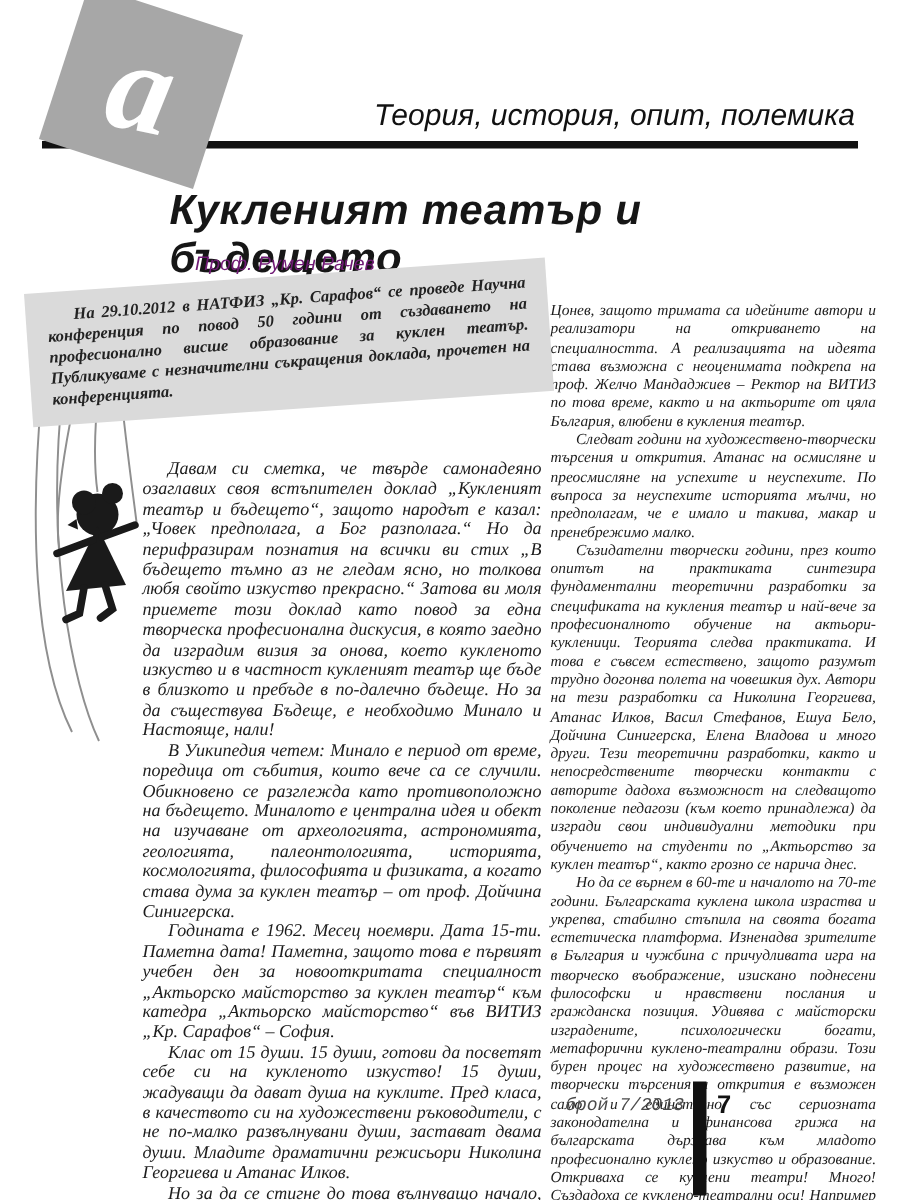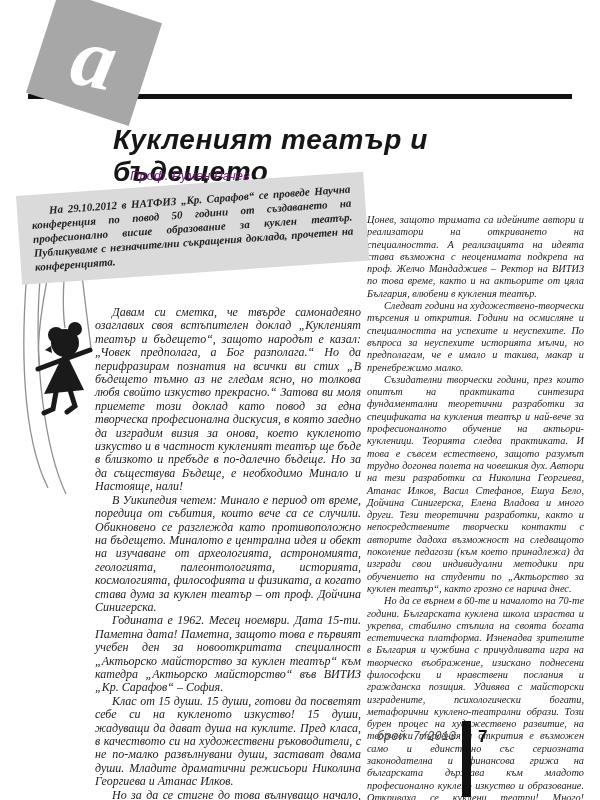--- a/index.html
+++ b/index.html
@@ -29,21 +29,21 @@
             padding:9px 14px 10px 14px;box-sizing:border-box;z-index:3;}
   .lead-text{font-style:italic;font-weight:bold;font-size:11px;line-height:14px;
              text-align:justify;text-indent:18px;color:#222;}
 
   
   .marionette{position:absolute;left:18px;top:256px;z-index:2;}
 
   
   .col{position:absolute;font-style:italic;text-align:justify;color:#1c1c1c;}
   .col p{margin:0;text-indent:17px;}
-  .col p.no-indent{text-indent:0;margin-top:12px;}
+  .col p.no-indent{text-indent:0;}
   .col-left{left:95px;top:272px;width:266px;font-size:12px;line-height:13.4px;margin-top:34px;}
   .col-right{left:367px;top:202px;width:217px;font-size:10.3px;line-height:12.3px;}
 
   
   .footer-issue{position:absolute;left:330px;top:730px;width:126px;text-align:right;
                 font-family:Liberation Mono, monospace;font-style:italic;
                 font-size:12px;color:#4a4a4a;}
   .footer-bar{position:absolute;left:462px;top:721px;width:9px;height:76px;background:#111;}
   .footer-page{position:absolute;left:478px;top:727px;
                font-family:"Liberation Sans",sans-serif;font-weight:bold;
@@ -51,20 +51,21 @@
 </style>
 </head>
 <body>
 
 <div class="page">
 
   <div class="header-rule"></div>
   <div class="logo-square">
     <span class="logo-letter">a</span>
   </div>
+  <div class="section-title">Теория, история, опит, полемика</div>
 
   <h1 class="article-title" style="margin:0;font-weight:bold;">Кукленият театър и бъдещето</h1>
   <div class="article-author">Проф. Румен Рачев</div>
 
   <div class="lead-box">
     <div class="lead-text">На 29.10.2012 в НАТФИЗ „Кр. Сарафов“ се проведе Научна конференция по повод 50 години от създаването на професионално висше образование за куклен театър. Публикуваме с незначителни съкращения доклада, прочетен на конференцията.</div>
   </div>
 
   <svg class="marionette" width="92" height="300" viewBox="0 0 92 300">
     <g stroke="#8f8f8f" stroke-width="1.3" fill="none">
@@ -91,21 +92,21 @@
     <p>Давам си сметка, че твърде самонадеяно озаглавих своя встъпителен доклад „Кукленият театър и бъдещето“, защото народът е казал: „Човек предполага, а Бог разполага.“ Но да перифразирам познатия на всички ви стих „В бъдещето тъмно аз не гледам ясно, но толкова любя свойто изкуство прекрасно.“ Затова ви моля приемете този доклад като повод за една творческа професионална дискусия, в която заедно да изградим визия за онова, което кукленото изкуство и в частност кукленият театър ще бъде в близкото и пребъде в по-далечно бъдеще. Но за да съществува Бъдеще, е необходимо Минало и Настояще, нали!</p>
     <p>В Уикипедия четем: Минало е период от време, поредица от събития, които вече са се случили. Обикновено се разглежда като противоположно на бъдещето. Миналото е централна идея и обект на изучаване от археологията, астрономията, геологията, палеонтологията, историята, космологията, философията и физиката, а когато става дума за куклен театър – от проф. Дойчина Синигерска.</p>
     <p>Годината е 1962. Месец ноември. Дата 15-ти. Паметна дата! Паметна, защото това е първият учебен ден за новооткритата специалност „Актьорско майсторство за куклен театър“ към катедра „Актьорско майсторство“ във ВИТИЗ „Кр. Сарафов“ – София.</p>
     <p>Клас от 15 души. 15 души, готови да посветят себе си на кукленото изкуство! 15 души, жадуващи да дават душа на куклите. Пред класа, в качеството си на художествени ръководители, с не по-малко развълнувани души, застават двама души. Младите драматични режисьори Николина Георгиева и Атанас Илков.</p>
     <p>Но за да се стигне до това вълнуващо начало, редом до имената на Николина Георгиева и Атанас Илков, трябва да наредим и името на арх. Иван</p>
     <p>Час първи! Началото е сложено!</p>
   </div>
 
   <div class="col col-right">
     <p class="no-indent">Цонев, защото тримата са идейните автори и реализатори на откриването на специалността. А реализацията на идеята става възможна с неоценимата подкрепа на проф. Желчо Мандаджиев – Ректор на ВИТИЗ по това време, както и на актьорите от цяла България, влюбени в кукления театър.</p>
-    <p>Следват години на художествено-творчески търсения и открития. Години на осмисляне и специалността на успехите и неуспехите. По въпроса за неуспехите историята мълчи, но предполагам, че е имало и такива, макар и пренебрежимо малко.</p>
+    <p>Следват години на художествено-творчески търсения и открития. Атанас на осмисляне и преосмисляне на успехите и неуспехите. По въпроса за неуспехите историята мълчи, но предполагам, че е имало и такива, макар и пренебрежимо малко.</p>
     <p>Съзидателни творчески години, през които опитът на практиката синтезира фундаментални теоретични разработки за спецификата на кукления театър и най-вече за професионалното обучение на актьори-кукленици. Теорията следва практиката. И това е съвсем естествено, защото разумът трудно догонва полета на човешкия дух. Автори на тези разработки са Николина Георгиева, Атанас Илков, Васил Стефанов, Ешуа Бело, Дойчина Синигерска, Елена Владова и много други. Тези теоретични разработки, както и непосредствените творчески контакти с авторите дадоха възможност на следващото поколение педагози (към което принадлежа) да изгради свои индивидуални методики при обучението на студенти по „Актьорство за куклен театър“, както грозно се нарича днес.</p>
     <p>Но да се върнем в 60-те и началото на 70-те години. Българската куклена школа израства и укрепва, стабилно стъпила на своята богата естетическа платформа. Изненадва зрителите в България и чужбина с причудливата игра на творческо въображение, изискано поднесени философски и нравствени послания и гражданска позиция. Удивява с майсторски изградените, психологически богати, метафорични куклено-театрални образи. Този бурен процес на художествено развитие, на творчески търсения и открития е възможен само и единствено със сериозната законодателна и финансова грижа на българската държава към младото професионално куклено изкуство и образование. Откриваха се куклени театри! Много! Създадоха се куклено-театрални оси! Например ос-</p>
   </div>
 
   <div class="footer-issue">брой 7/2013</div>
   <div class="footer-bar"></div>
   <div class="footer-page">7</div>
 
 </div>
 

